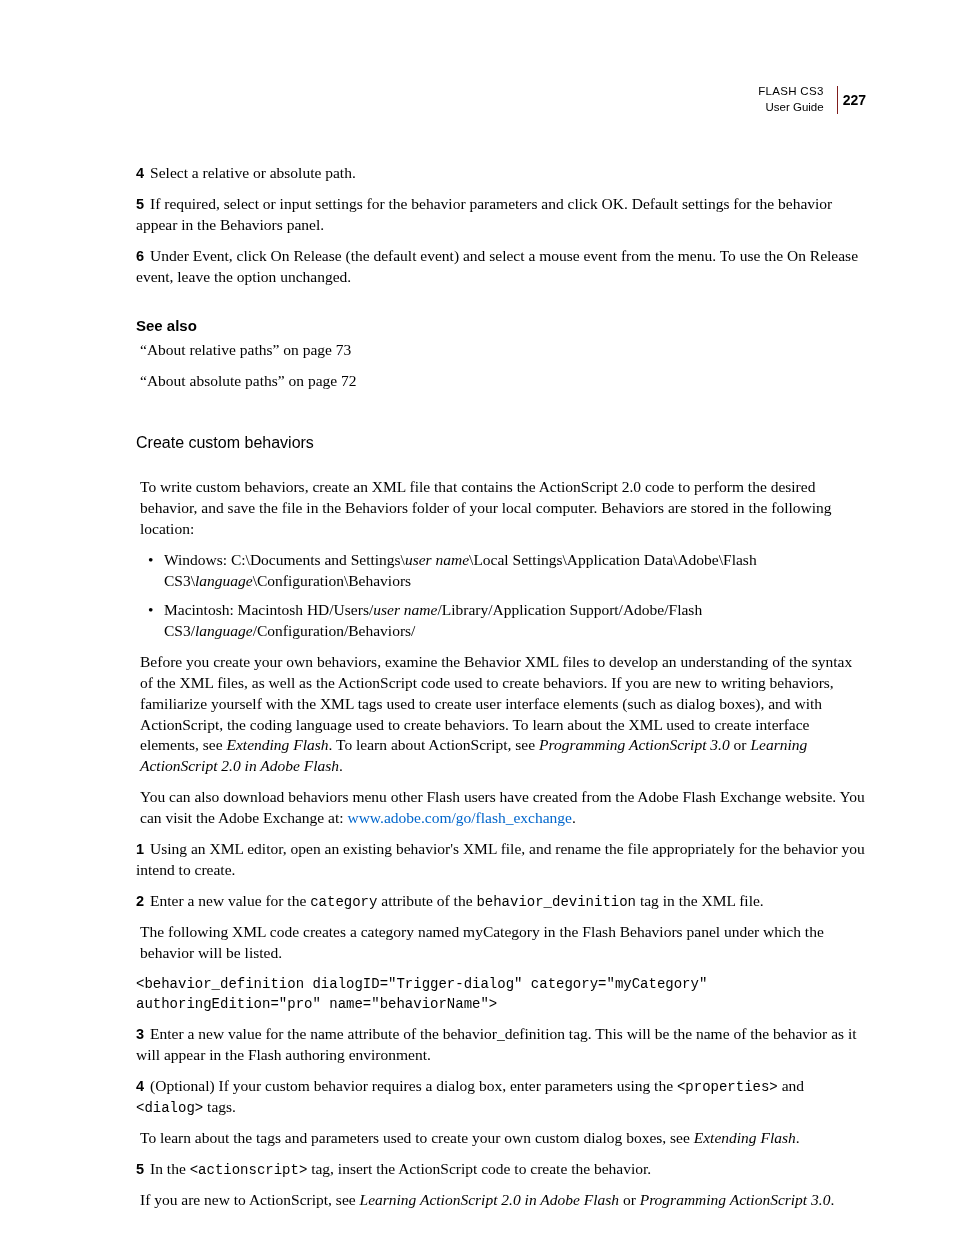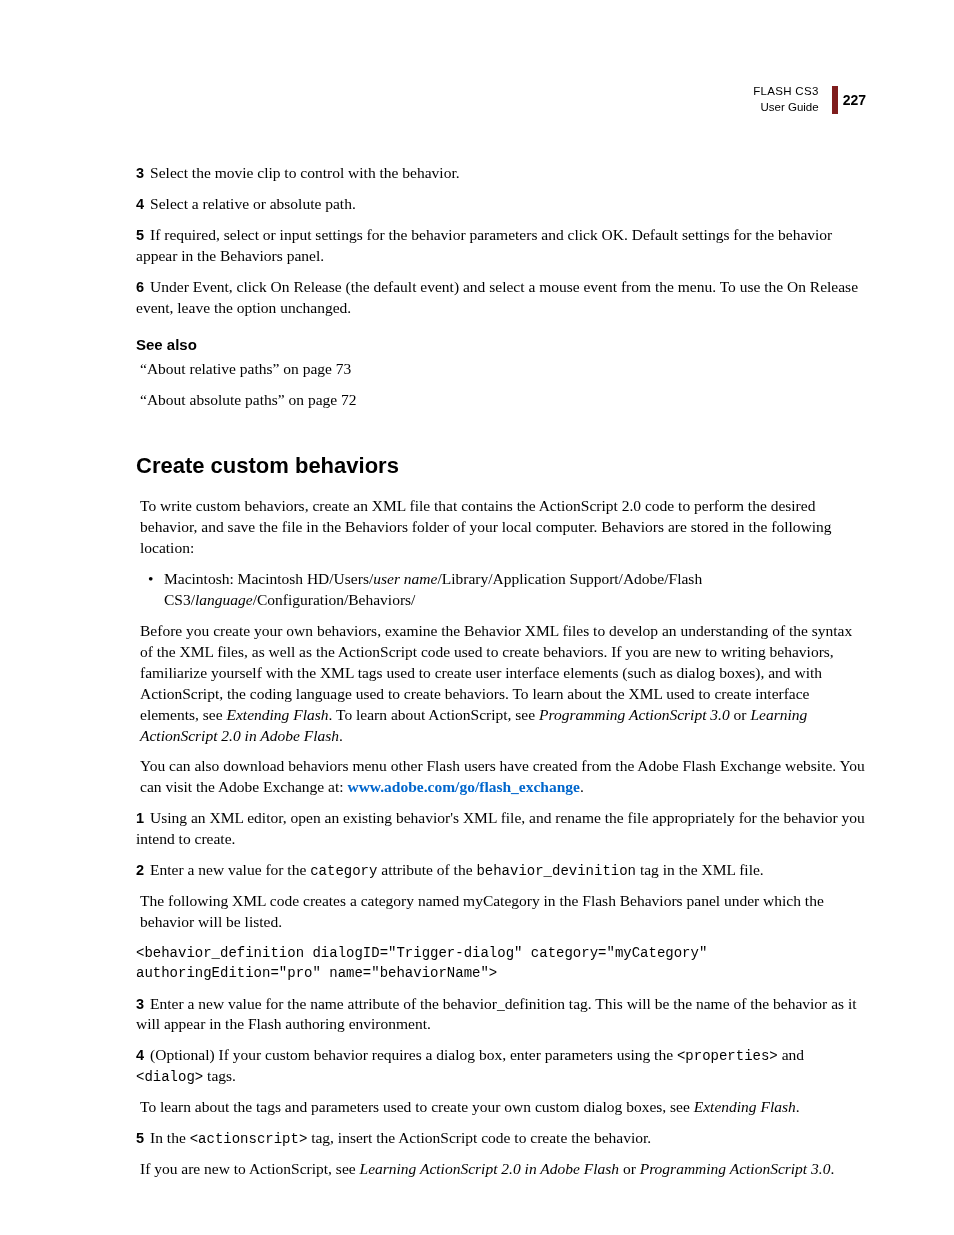--- a/index.html
+++ b/index.html
@@ -30,67 +30,67 @@
   .header-titles {
     text-align: right;
     font-size: 11.5px;
     line-height: 1.35;
   }
   .header-product { letter-spacing: 0.3px; }
   .header-guide { font-weight: normal; }
   .page-number {
     font-weight: bold;
     font-size: 14px;
-    border-left: 6px solid #7f1d1d;
+    border-left: 1px solid #7f1d1d;
     padding-left: 5px;
     line-height: 2;
   }
   .step {
     margin: 0 0 10px 0;
   }
   .step .num {
     font-family: "Myriad Pro", "Segoe UI", Arial, sans-serif;
     font-weight: bold;
     font-size: 14.5px;
     margin-right: 6px;
   }
   .para { margin: 0 0 10px 4px; }
   .see-also {
     font-family: "Myriad Pro", "Segoe UI", Arial, sans-serif;
     font-weight: bold;
     font-size: 15px;
-    margin-top: 16px;
+    margin-top: 28px;
     margin-bottom: 4px;
   }
   .section-h {
     font-family: "Myriad Pro", "Segoe UI", Arial, sans-serif;
-    font-weight: bold;
-    font-size: 22px;
+    font-weight: normal;
+    font-size: 16px;
     margin-top: 40px;
-    margin-bottom: 16px;
+    margin-bottom: 24px;
   }
   .bullets {
     list-style: none;
     padding: 0;
     margin: 6px 0 10px 0;
   }
   .bullets li {
     position: relative;
     padding-left: 28px;
     margin-left: 0;
     margin-bottom: 8px;
   }
   .bullets li::before {
     content: "•";
     position: absolute;
     left: 12px;
     top: 0;
   }
   .italic { font-style: italic; }
-  .link { color: #0066cc; font-weight: bold; }
+  .link { color: #0066cc; }
   .mono {
     font-family: "Courier New", monospace;
     font-size: 14px;
   }
   .codeblock {
     font-family: Liberation Mono, monospace;
     font-size: 14px;
     white-space: pre;
     margin: 6px 0 10px 0;
     line-height: 1.45;
@@ -104,33 +104,33 @@
   <div class="header">
     <div class="header-inner">
       <div class="header-titles">
         <div class="header-product">FLASH CS3</div>
         <div class="header-guide">User Guide</div>
       </div>
       <div class="page-number">227</div>
     </div>
   </div>
 
-  <p class="step"><span class="num">3</span><span>Select the movie clip to control with the behavior.</span></p>
   <p class="step"><span class="num">4</span><span>Select a relative or absolute path.</span></p>
   <p class="step"><span class="num">5</span><span>If required, select or input settings for the behavior parameters and click OK. Default settings for the behavior appear in the Behaviors panel.</span></p>
   <p class="step"><span class="num">6</span><span>Under Event, click On Release (the default event) and select a mouse event from the menu. To use the On Release event, leave the option unchanged.</span></p>
 
   <div class="see-also">See also</div>
   <p class="para">“About relative paths” on page 73</p>
   <p class="para">“About absolute paths” on page 72</p>
 
   <div class="section-h">Create custom behaviors</div>
   <p class="para">To write custom behaviors, create an XML file that contains the ActionScript 2.0 code to perform the desired behavior, and save the file in the Behaviors folder of your local computer. Behaviors are stored in the following location:</p>
 
   <ul class="bullets">
+    <li><span>Windows: C:\Documents and Settings\</span><span class="italic">user name</span><span>\Local Settings\Application Data\Adobe\Flash CS3\</span><span class="italic">language</span><span>\Configuration\Behaviors</span></li>
     <li><span>Macintosh: Macintosh HD/Users/</span><span class="italic">user name</span><span>/Library/Application Support/Adobe/Flash CS3/</span><span class="italic">language</span><span>/Configuration/Behaviors/</span></li>
   </ul>
 
   <p class="para"><span>Before you create your own behaviors, examine the Behavior XML files to develop an understanding of the syntax of the XML files, as well as the ActionScript code used to create behaviors. If you are new to writing behaviors, familiarize yourself with the XML tags used to create user interface elements (such as dialog boxes), and with ActionScript, the coding language used to create behaviors. To learn about the XML used to create interface elements, see </span><span class="italic">Extending Flash</span><span>. To learn about ActionScript, see </span><span class="italic">Programming ActionScript 3.0</span><span> or </span><span class="italic">Learning ActionScript 2.0 in Adobe Flash</span><span>.</span></p>
 
   <p class="para"><span>You can also download behaviors menu other Flash users have created from the Adobe Flash Exchange website. You can visit the Adobe Exchange at: </span><span class="link">www.adobe.com/go/flash_exchange</span><span>.</span></p>
 
   <p class="step"><span class="num">1</span><span>Using an XML editor, open an existing behavior's XML file, and rename the file appropriately for the behavior you intend to create.</span></p>
 
   <p class="step"><span class="num">2</span><span>Enter a new value for the </span><span class="mono">category</span><span> attribute of the </span><span class="mono">behavior_devinition</span><span> tag in the XML file.</span></p>

